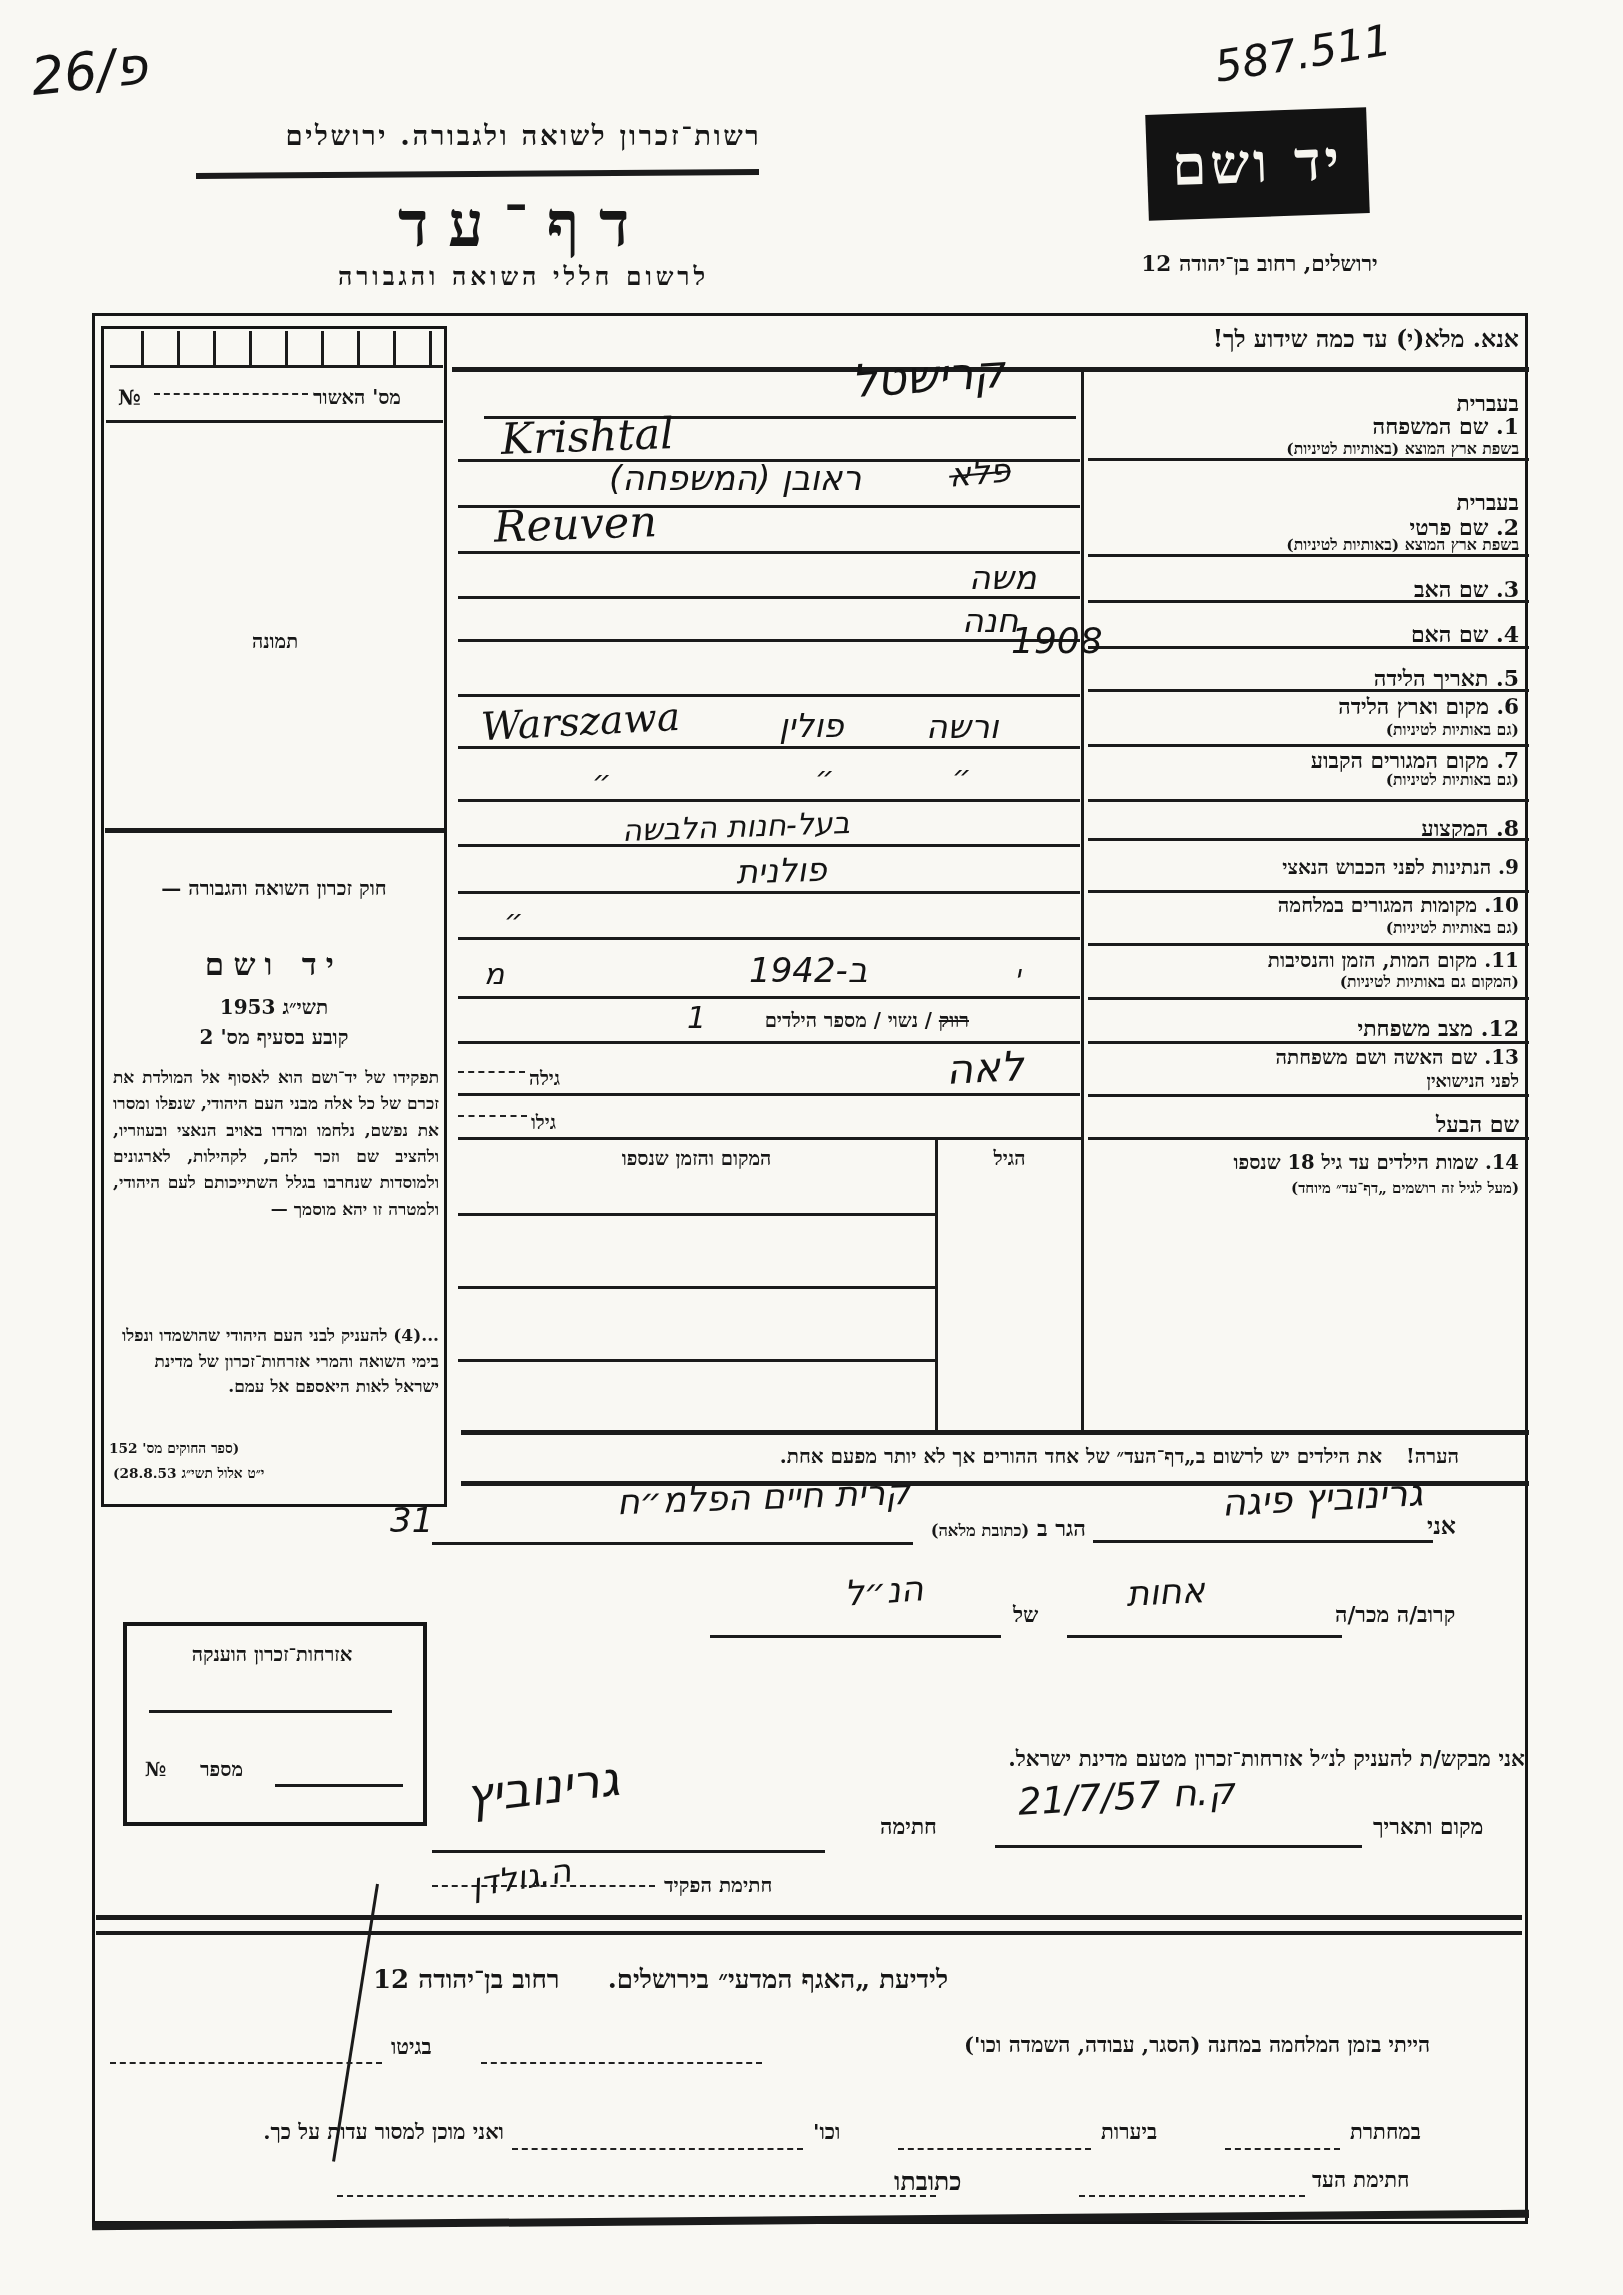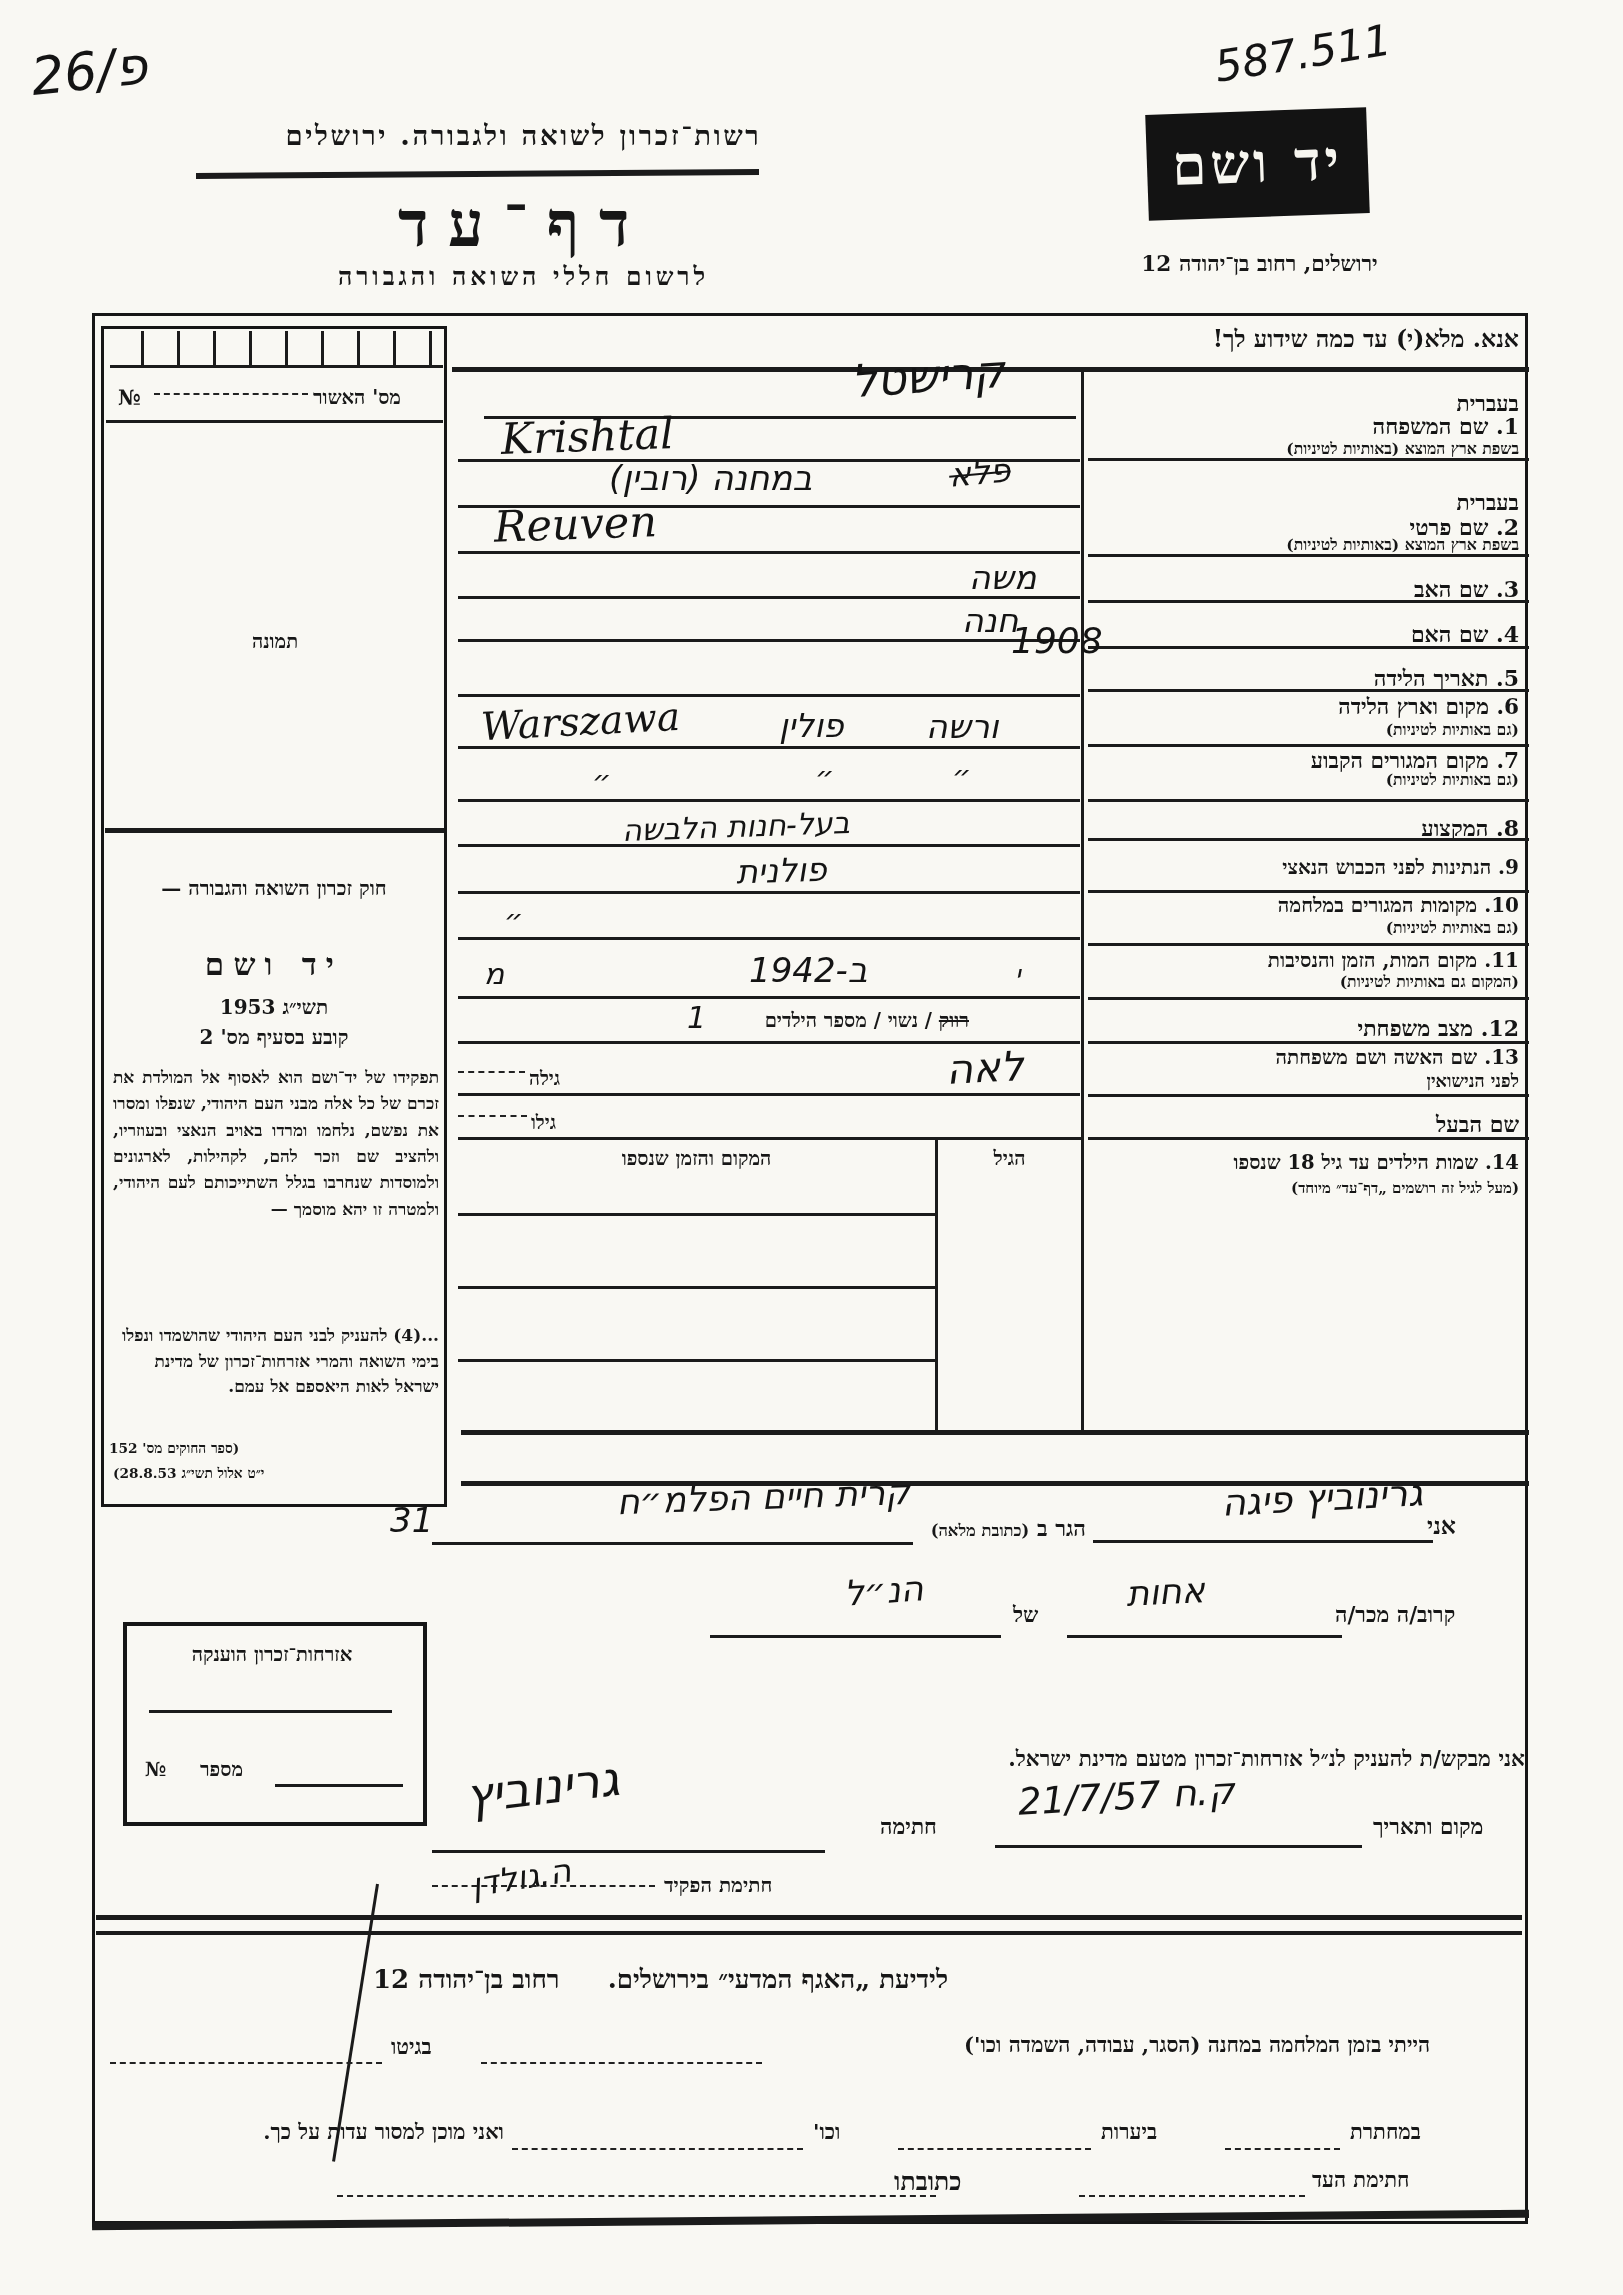--- a/index.html
+++ b/index.html
@@ -160,21 +160,21 @@
   <div class="line" style="left:458px;top:1213px;width:477px;height:2.6px;"></div>
   <div class="line" style="left:458px;top:1286px;width:477px;height:2.6px;"></div>
   <div class="line" style="left:458px;top:1359px;width:477px;height:2.6px;"></div>
   <div class="line" style="left:935px;top:1137px;width:2.6px;height:295px;"></div>
   <div class="p ctr" style="left:458px;top:1147px;width:477px;font-size:19.6px;">המקום והזמן שנספו</div>
   <div class="p ctr" style="left:937px;top:1147px;width:145px;font-size:19.6px;">הגיל</div>
 
   <div class="hw" style="left:851px;top:350px;font-size:45px;transform:rotate(-4deg);">קרישטל</div>
   <div class="hwl" style="left:501px;top:411px;font-size:43px;transform:rotate(-2deg);">Krishtal</div>
   <div class="hw struck" style="left:949px;top:453px;font-size:33px;transform:rotate(-5deg);">פלא</div>
-  <div class="hw" style="left:609px;top:458px;font-size:34px;">במחנה (רובין)</div>
+  <div class="hw" style="left:609px;top:458px;font-size:34px;">ראובן (המשפחה)</div>
   <div class="hwl" style="left:494px;top:499px;font-size:43px;transform:rotate(-2deg);">Reuven</div>
   <div class="hw" style="left:969px;top:558px;font-size:33px;">משה</div>
   <div class="hw" style="left:962px;top:601px;font-size:33px;">חנה</div>
   <div class="hw" style="left:1011px;top:620px;font-size:36px;direction:ltr;">1908</div>
   <div class="hwl" style="left:481px;top:699px;font-size:39px;transform:rotate(-3deg);">Warszawa</div>
   <div class="hw" style="left:779px;top:706px;font-size:33px;">פולין</div>
   <div class="hw" style="left:926px;top:707px;font-size:33px;">ורשה</div>
   <div class="hw" style="left:592px;top:763px;font-size:30px;">״</div>
   <div class="hw" style="left:815px;top:759px;font-size:30px;">״</div>
   <div class="hw" style="left:952px;top:758px;font-size:30px;">״</div>
@@ -191,20 +191,24 @@
   </div>
   <div class="hw" style="left:687px;top:1000px;font-size:30px;direction:ltr;">1</div>
 
   <div class="hw" style="left:946px;top:1044px;font-size:41px;transform:rotate(-3deg);">לאה</div>
   <div class="p" style="left:529px;top:1067px;font-size:19px;">גילה</div>
   <div class="dash" style="left:458px;top:1071px;width:67px;"></div>
   <div class="p" style="left:531px;top:1111px;font-size:19px;">גילו</div>
   <div class="dash" style="left:458px;top:1115px;width:69px;"></div>
 
   <div class="line" style="left:461px;top:1430px;width:1068px;height:5.2px;"></div>
+  <div class="pw" style="left:458px;top:1444px;width:1001px;font-size:20px;text-align:right;white-space:nowrap;">
+    <b style="margin-left:17px;">הערה!</b>
+    <span>את הילדים יש לרשום ב„דף־העד״ של אחד ההורים אך לא יותר מפעם אחת.</span>
+  </div>
   <div class="line" style="left:461px;top:1481px;width:1068px;height:5.2px;"></div>
 
   <div class="p" style="left:1427px;top:1512px;font-size:23.6px;">אני</div>
   <div class="hw" style="left:1047px;top:1481px;width:376px;text-align:right;font-size:37px;transform:rotate(-3deg);">גרינוביץ פיגה</div>
   <div class="line" style="left:1093px;top:1540px;width:340px;height:2.6px;"></div>
   <div class="pw" style="left:916px;top:1515px;width:170px;text-align:right;font-size:22px;white-space:nowrap;">
     <span>הגר ב</span>
     <span style="font-size:16.4px;">(כתובת מלאה)</span>
   </div>
   <div class="hw" style="left:504px;top:1479px;width:406px;text-align:right;font-size:35px;transform:rotate(-2deg);">קרית חיים הפלמ״ח</div>

